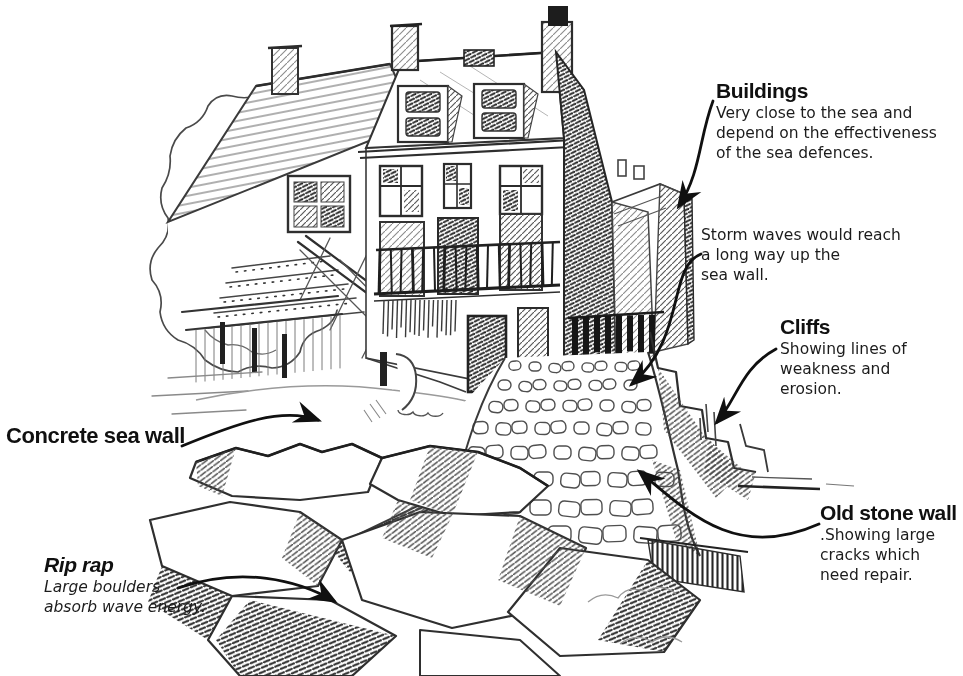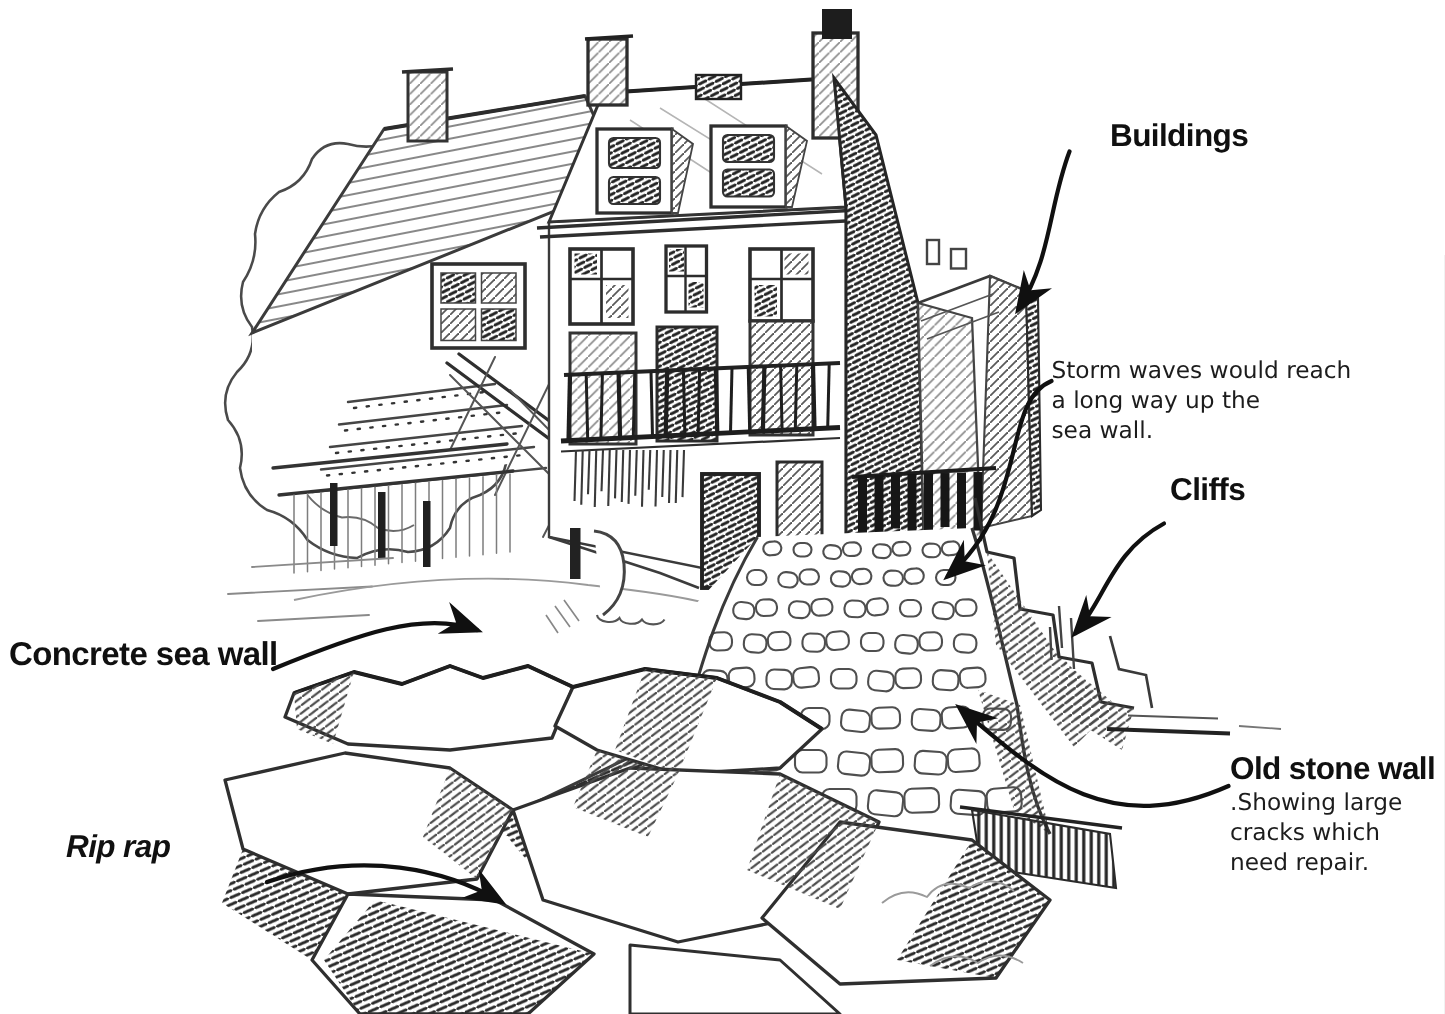--- a/index.html
+++ b/index.html
@@ -336,42 +336,50 @@
   <g stroke="#101010" stroke-width="2.8" fill="none" stroke-linecap="round">
     <path d="M713,101 C699,138 701,172 679,206" marker-end="url(#ah)"></path>
     <path d="M701,254 C667,268 687,336 632,384" marker-end="url(#ah)"></path>
     <path d="M776,349 C741,368 737,399 717,422" marker-end="url(#ah)"></path>
     <path d="M182,446 C238,423 282,407 318,420" marker-end="url(#ah)"></path>
     <path d="M819,524 C738,560 692,516 640,472" marker-end="url(#ah)"></path>
     <path d="M178,588 C242,566 298,580 334,601" marker-end="url(#ah)"></path>
   </g>
 </svg>
 
-  <div class="ann" id="ann-buildings" style="left:716px;top:80px;margin-left:24px;">
+  <div class="ann" id="ann-buildings" style="left:716px;top:80px;">
     <div class="ann-title">Buildings</div>
+    <div class="ann-body">Very close to the sea and
+depend on the effectiveness
+of the sea defences.</div>
   </div>
 
   <div class="ann" id="ann-storm" style="left:701px;top:226px;">
-    <div class="ann-body" style="margin-top:12px;">Storm waves would reach
+    <div class="ann-body" style="margin-top:0;">Storm waves would reach
 a long way up the
 sea wall.</div>
   </div>
 
   <div class="ann" id="ann-cliffs" style="left:780px;top:316px;">
     <div class="ann-title">Cliffs</div>
+    <div class="ann-body">Showing lines of
+weakness and
+erosion.</div>
   </div>
 
   <div class="ann" id="ann-oldwall" style="left:820px;top:502px;">
     <div class="ann-title">Old stone wall</div>
     <div class="ann-body">.Showing large
 cracks which
 need repair.</div>
   </div>
 
   <div class="ann" id="ann-concrete" style="left:6px;top:424px;">
     <div class="ann-title">Concrete sea wall</div>
   </div>
 
   <div class="ann" id="ann-riprap" style="left:44px;top:554px;font-style:italic;">
     <div class="ann-title">Rip rap</div>
+    <div class="ann-body">Large boulders
+absorb wave energy.</div>
   </div>
 
 </div>
 
 </body></html>

